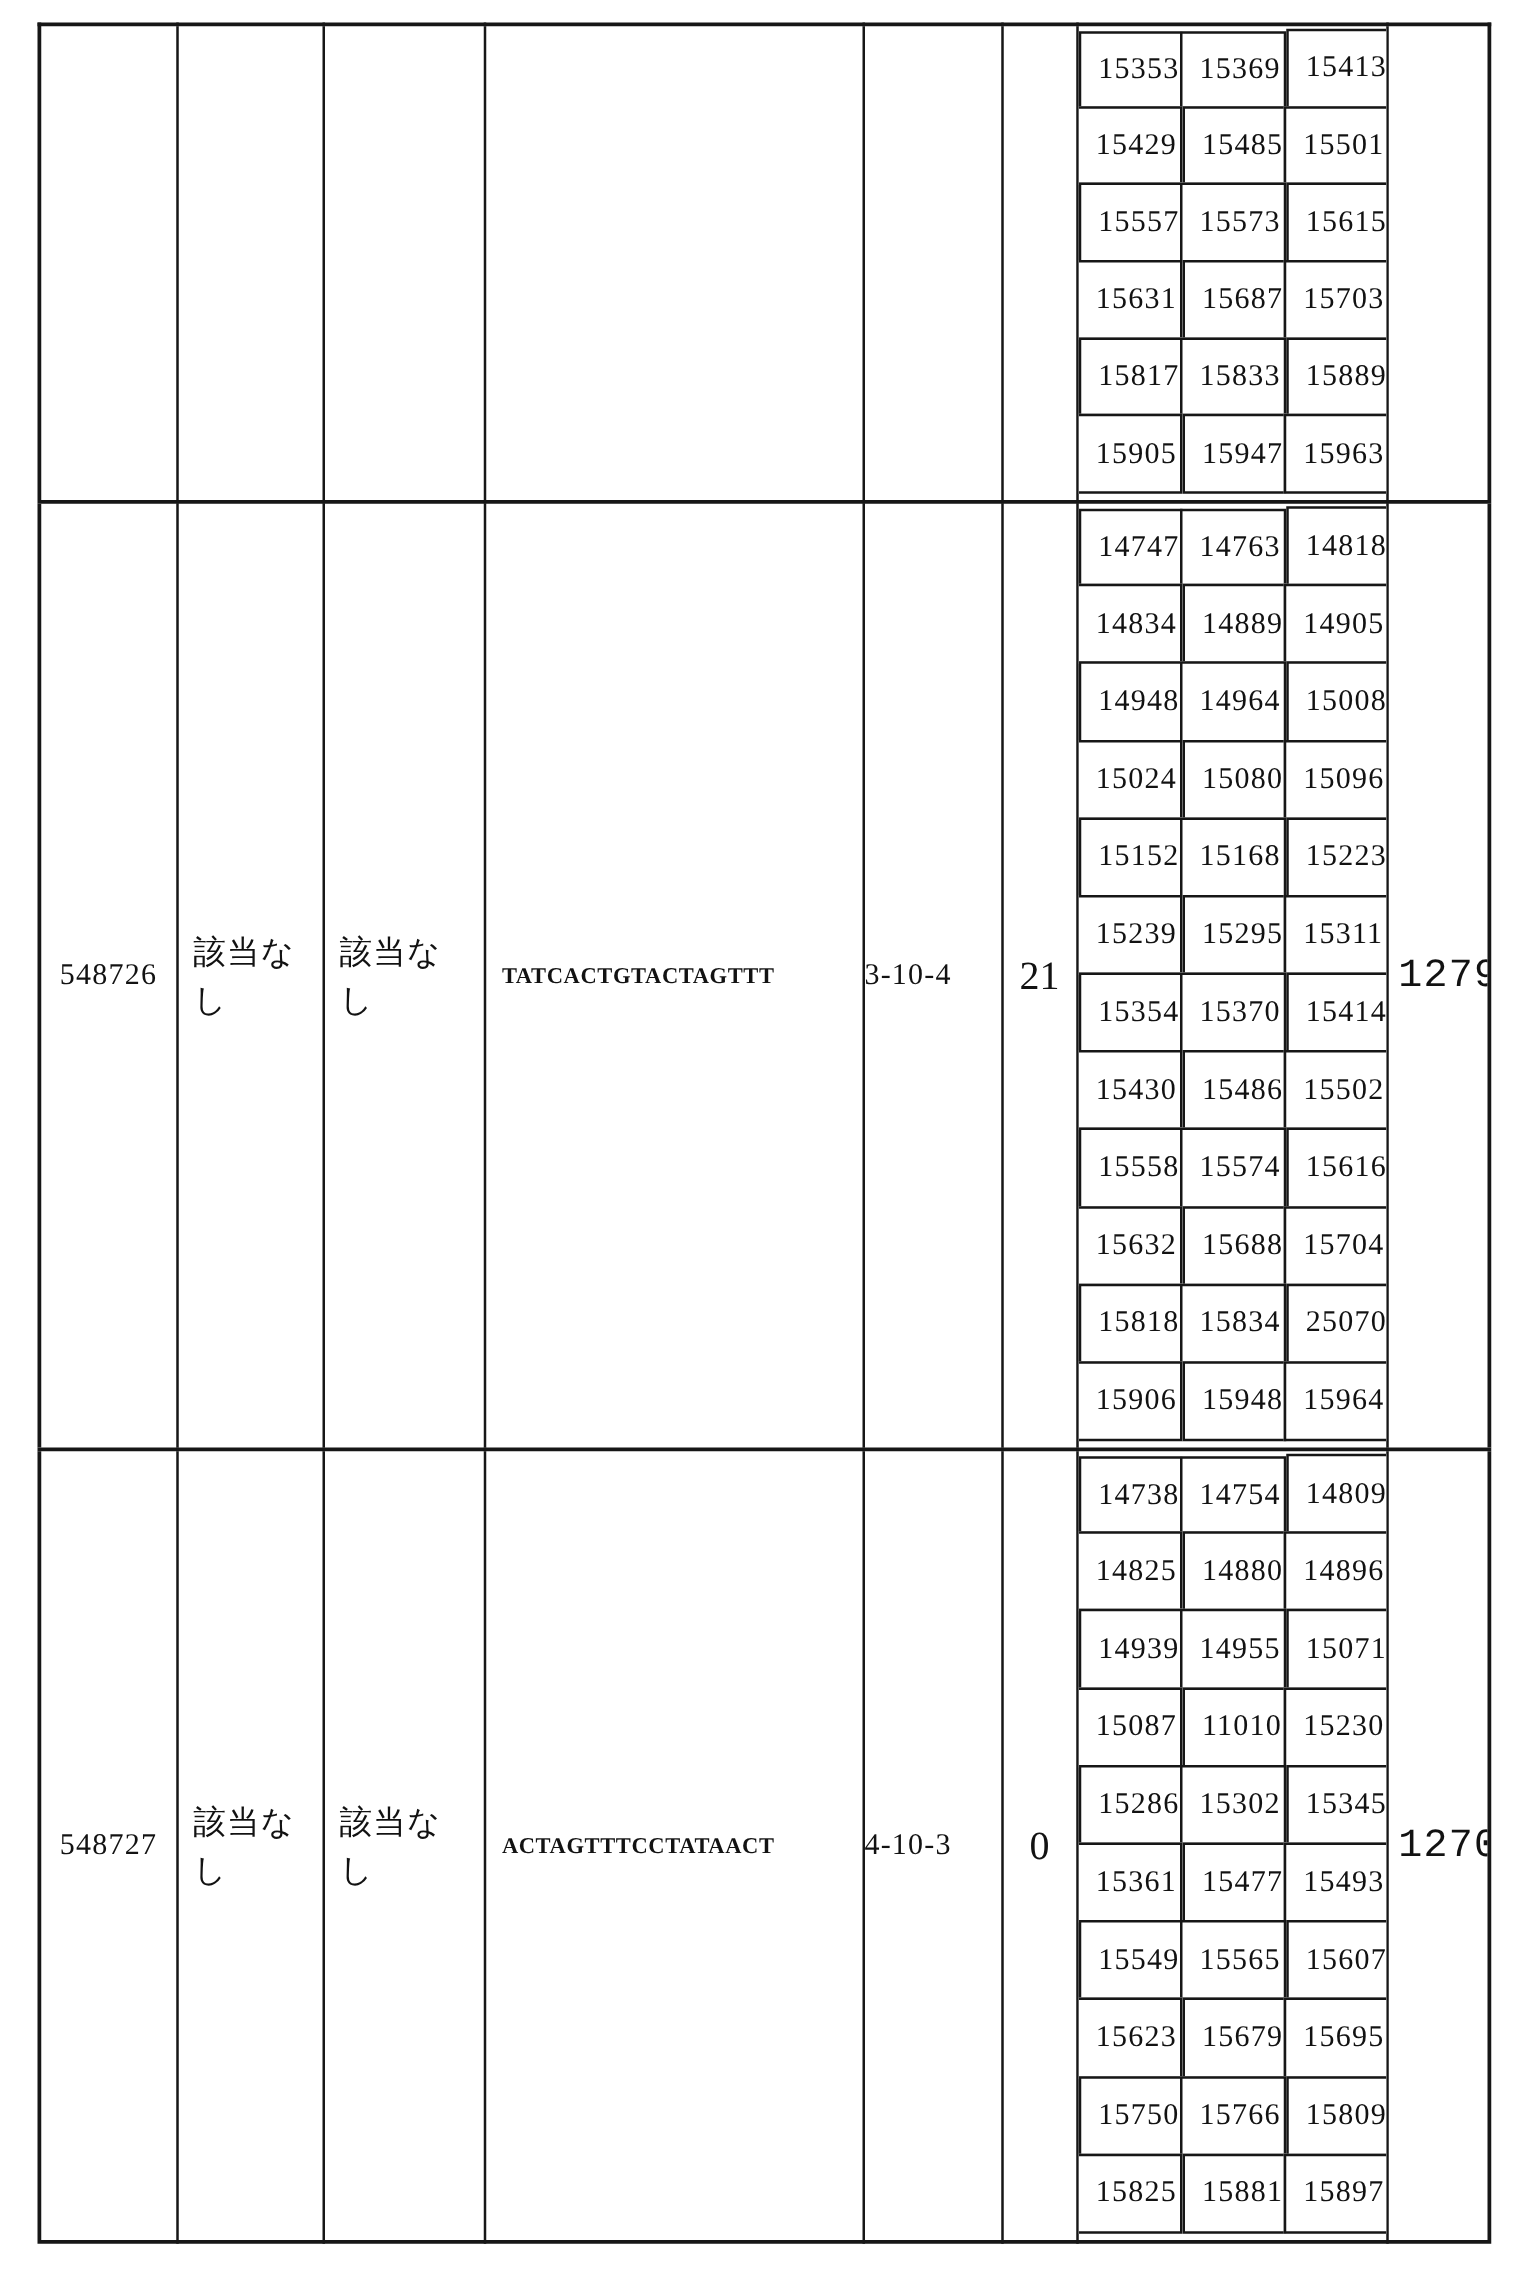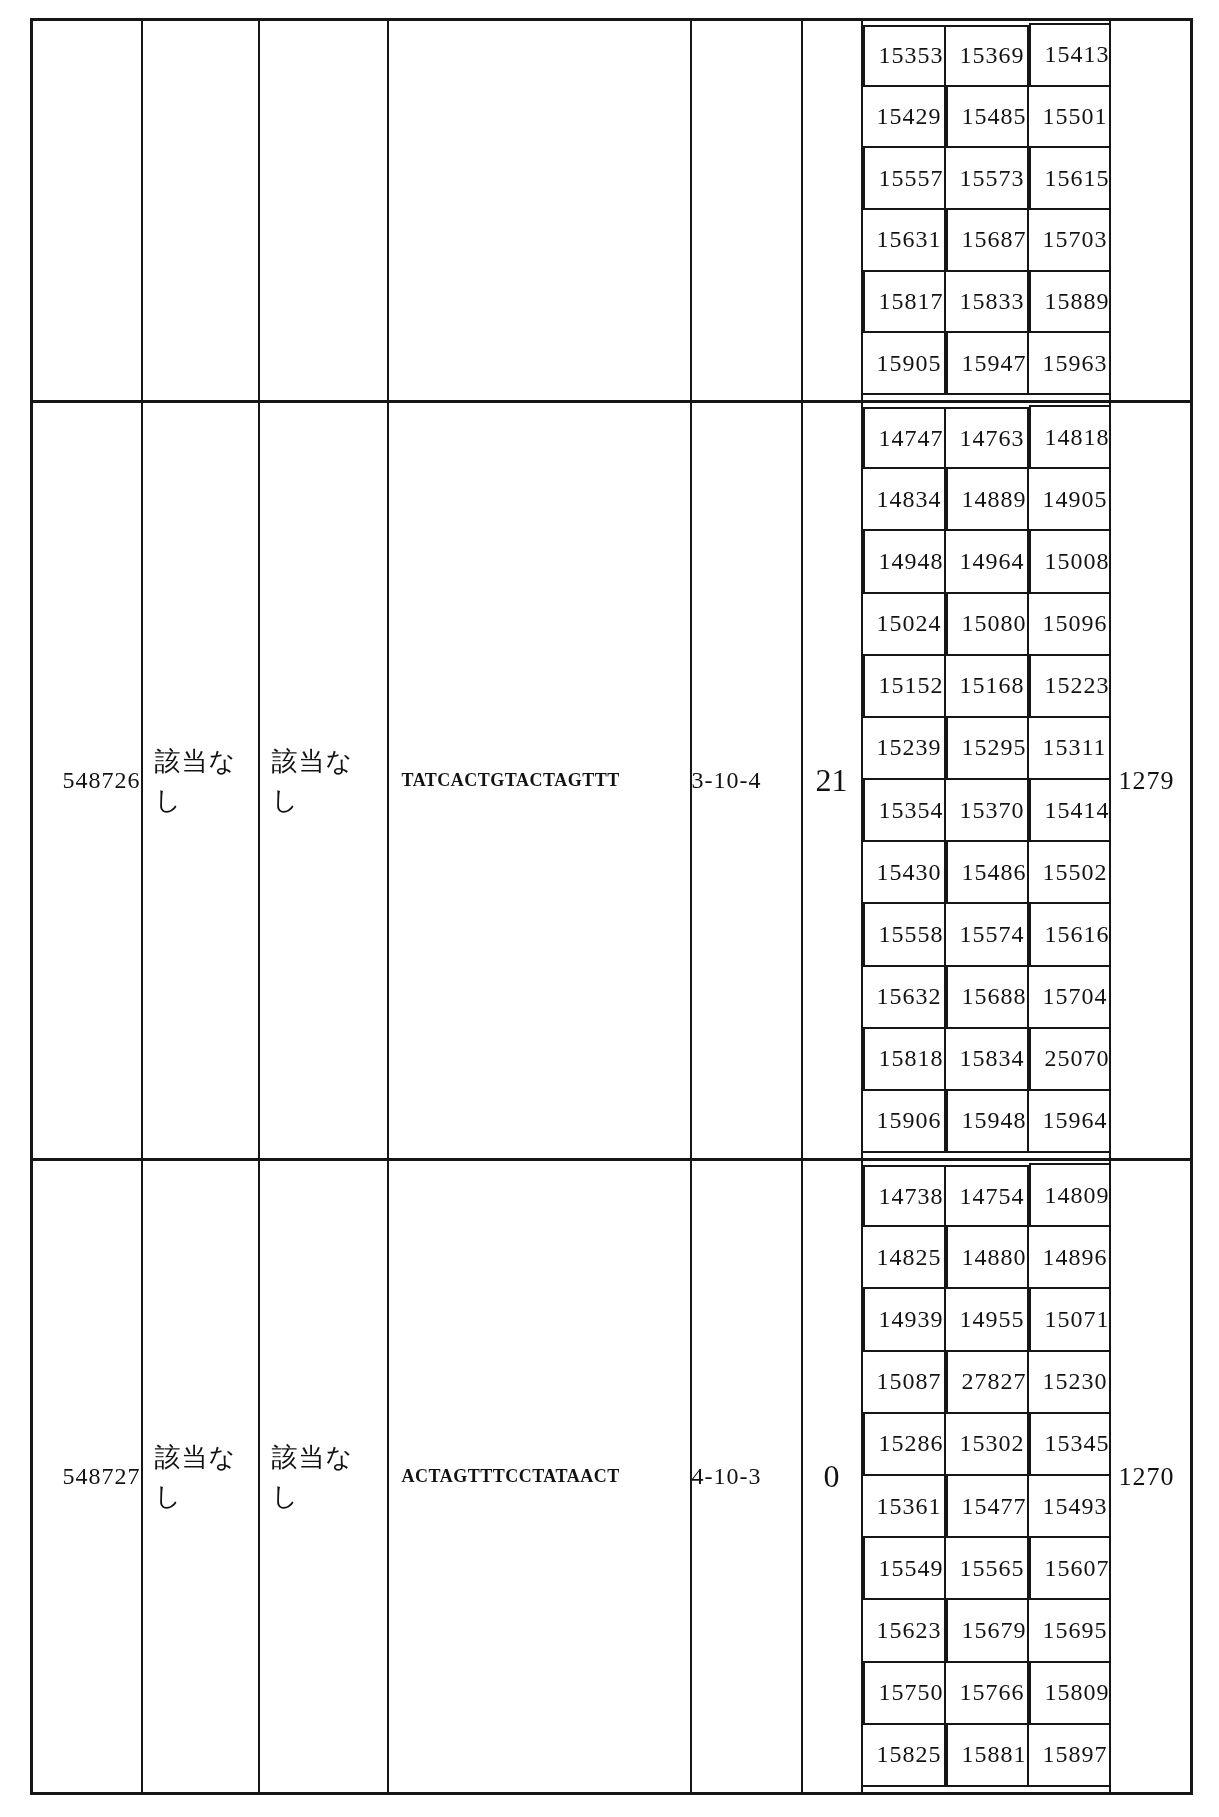--- a/index.html
+++ b/index.html
@@ -32,21 +32,21 @@
   table.main td {
     border: 2px solid #161616;
     padding: 0;
     vertical-align: middle;
     overflow: hidden;
   }
   table.main tr.main-row {
     border-bottom: 3px solid #161616;
   }
   .cell-id {
-    text-align: right;
+    text-align: center;
     font-size: 24px;
     letter-spacing: 1px;
   }
   .cell-na {
     font-size: 26px;
     padding-left: 12px !important;
   }
   .cell-na .wrap {
     display: inline-block;
     width: 86px;
@@ -63,23 +63,24 @@
   .cell-code {
     text-align: left;
     font-size: 24px;
     letter-spacing: 1px;
   }
   .cell-count {
     text-align: center;
     font-size: 32px;
   }
   .cell-total {
-    font-size: 26px;
+    font-size: 32px;
     padding-left: 8px !important;
     letter-spacing: 1px;
+    font-family: Liberation Mono, monospace;
   }
   td.cell-pairs {
     position: relative;
     padding: 0;
   }
   .pairs-grid {
     position: absolute;
     inset: 0;
     display: grid;
     grid-template-columns: 1fr 1fr 1fr;
@@ -213,21 +214,21 @@
               <div class="pair-cell col-start">14738</div>
               <div class="pair-cell col-end">14754</div>
               <div class="pair-cell col-start not-first-row">14809</div>
               <div class="pair-cell col-end not-first-row">14825</div>
               <div class="pair-cell col-start not-first-row">14880</div>
               <div class="pair-cell col-end not-first-row">14896</div>
               <div class="pair-cell col-start not-first-row">14939</div>
               <div class="pair-cell col-end not-first-row">14955</div>
               <div class="pair-cell col-start not-first-row">15071</div>
               <div class="pair-cell col-end not-first-row">15087</div>
-              <div class="pair-cell col-start not-first-row">27827</div>
+              <div class="pair-cell col-start not-first-row">11010</div>
               <div class="pair-cell col-end not-first-row">15230</div>
               <div class="pair-cell col-start not-first-row">15286</div>
               <div class="pair-cell col-end not-first-row">15302</div>
               <div class="pair-cell col-start not-first-row">15345</div>
               <div class="pair-cell col-end not-first-row">15361</div>
               <div class="pair-cell col-start not-first-row">15477</div>
               <div class="pair-cell col-end not-first-row">15493</div>
               <div class="pair-cell col-start not-first-row">15549</div>
               <div class="pair-cell col-end not-first-row">15565</div>
               <div class="pair-cell col-start not-first-row">15607</div>

